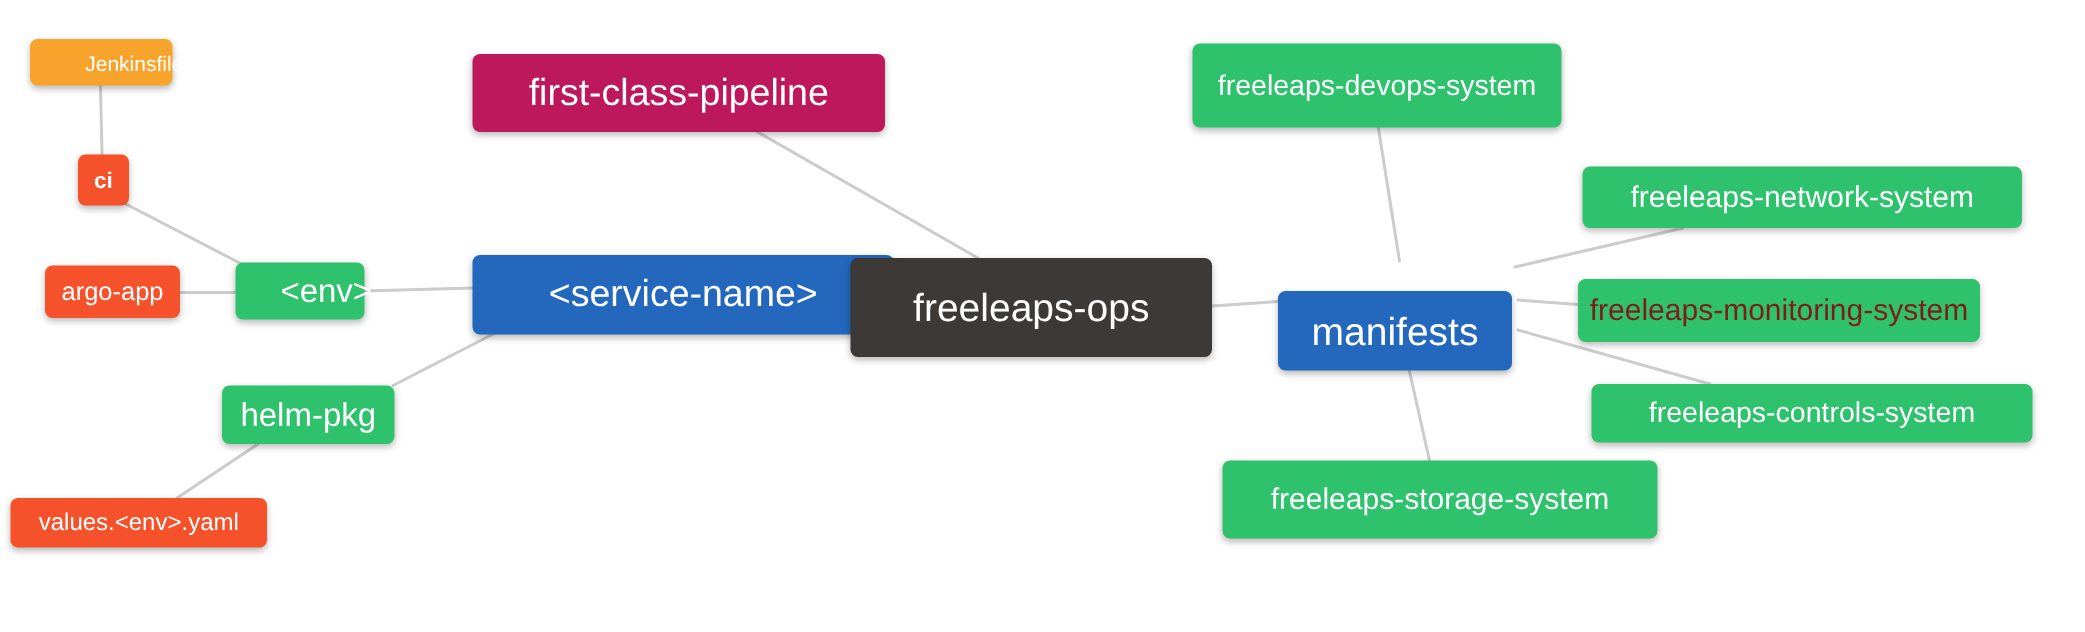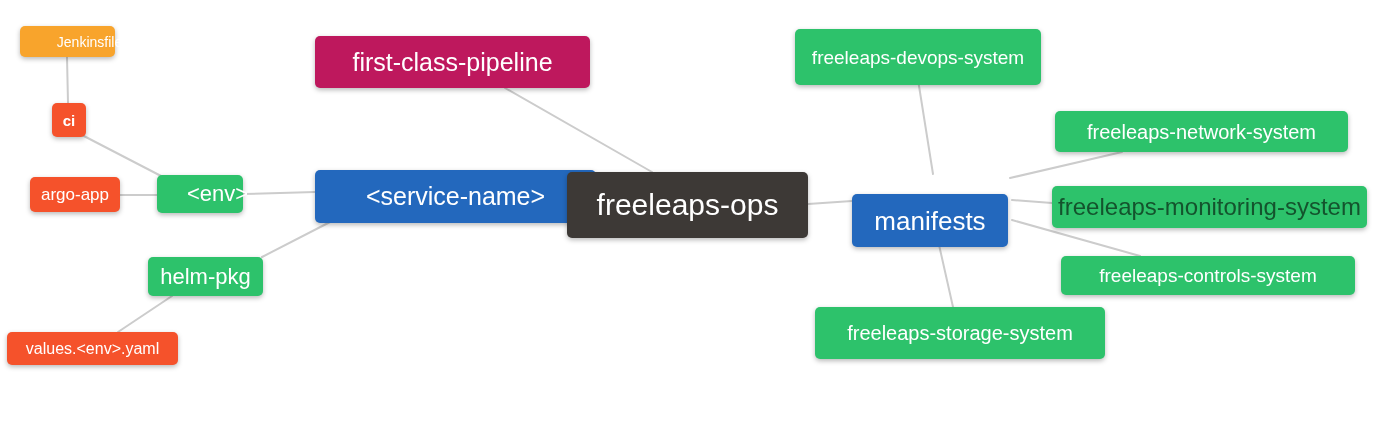--- a/index.html
+++ b/index.html
@@ -75,33 +75,33 @@
     </div>
     <div class="node" style="left: 7px; top: 332px; width: 171px; height: 33px; font-size: 16px; font-weight: 400; background: rgb(245, 82, 43); color: rgb(255, 255, 255);">
       <span>values.&lt;env&gt;.yaml</span>
     </div>
     <div class="node" style="left: 315px; top: 36px; width: 275px; height: 52px; font-size: 25px; font-weight: 400; background: #be185d; color: rgb(255, 255, 255);">
       <span>first-class-pipeline</span>
     </div>
     <div class="node" style="left: 315px; top: 170px; width: 281px; height: 53px; font-size: 25px; font-weight: 400; background: rgb(35, 104, 189); color: rgb(255, 255, 255);">
       <span>&lt;service-name&gt;</span>
     </div>
-    <div class="node" style="left: 567px; top: 172px; width: 241px; height: 66px; font-size: 30px; font-weight: 400; background: rgb(61, 57, 54); color: rgb(255, 255, 255);">
+    <div class="node" style="left: 567px; top: 172px; width: 241px; height: 66px; font-size: 26px; font-weight: 400; background: rgb(61, 57, 54); color: rgb(255, 255, 255);">
       <span>freeleaps-ops</span>
     </div>
     <div class="node" style="left: 852px; top: 174px; width: 156px; height: 53px; font-size: 26px; font-weight: 400; background: rgb(35, 104, 189); color: rgb(255, 255, 255); margin-top: 20px;">
       <span>manifests</span>
     </div>
     <div class="node" style="left: 795px; top: 29px; width: 246px; height: 56px; font-size: 19px; font-weight: 400; background: rgb(45, 194, 107); color: rgb(255, 255, 255);">
       <span>freeleaps-devops-system</span>
     </div>
     <div class="node" style="left: 1055px; top: 111px; width: 293px; height: 41px; font-size: 20px; font-weight: 400; background: rgb(45, 194, 107); color: rgb(255, 255, 255);">
       <span>freeleaps-network-system</span>
     </div>
-    <div class="node" style="left: 1052px; top: 186px; width: 315px; height: 42px; font-size: 24px; font-weight: 400; background: rgb(45, 194, 107); color: #14532d;">
+    <div class="node" style="left: 1052px; top: 186px; width: 268px; height: 42px; font-size: 20px; font-weight: 400; background: rgb(45, 194, 107); color: #7f1d1d;">
       <span>freeleaps-monitoring-system</span>
     </div>
     <div class="node" style="left: 1061px; top: 256px; width: 294px; height: 39px; font-size: 19px; font-weight: 400; background: rgb(45, 194, 107); color: rgb(255, 255, 255);">
       <span>freeleaps-controls-system</span>
     </div>
     <div class="node" style="left: 815px; top: 307px; width: 290px; height: 52px; font-size: 20px; font-weight: 400; background: rgb(45, 194, 107); color: rgb(255, 255, 255);">
       <span>freeleaps-storage-system</span>
     </div>
   </div>
 

